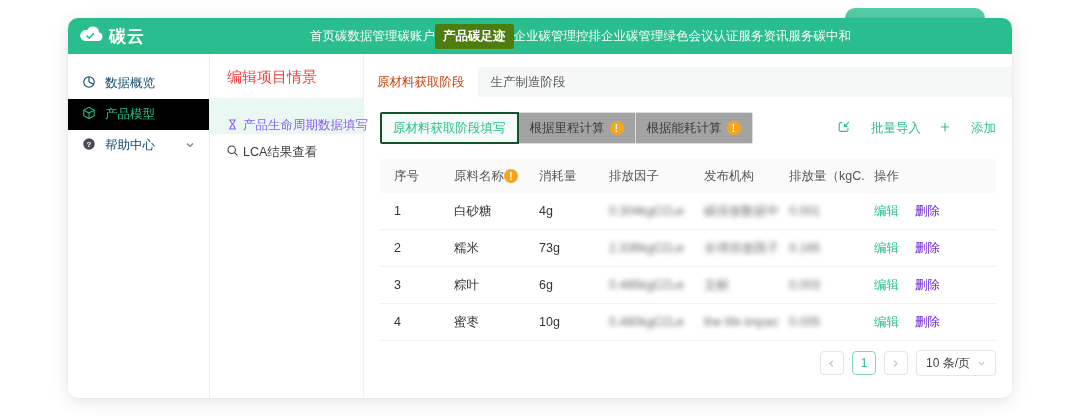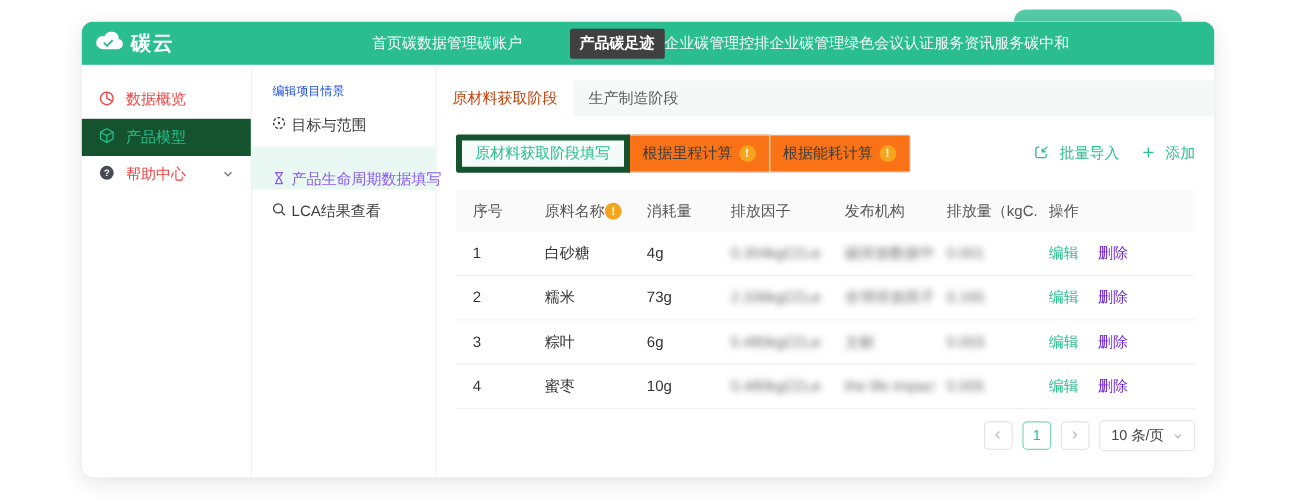--- a/index.html
+++ b/index.html
@@ -15,60 +15,60 @@
     box-shadow:0 4px 18px rgba(0,0,0,.10), 0 0 0 1px rgba(0,0,0,.02);
     display:flex; flex-direction:column; }
 
   
   .navbar { height:36px; background:#2ABD8D; display:flex; align-items:center;
     padding:0 14px 0 10px; flex:none; color:#fff; }
   .logo { display:flex; align-items:center; gap:5px; width:232px; flex:none; }
   .logo-text { font-size:17px; font-weight:bold; letter-spacing:1px; }
   .nav-menu { display:flex; align-items:center; font-size:12.5px; white-space:nowrap; }
   .nav-item { cursor:pointer; opacity:.96; }
-  .nav-item.active { background:#404040; padding:4px 8px; border-radius:2px; font-weight:bold; opacity:1;margin-left:40px; }
+  .nav-item.active { background:#4d7c0f; padding:4px 8px; border-radius:2px; font-weight:bold; opacity:1; }
 
   
   .body-row { flex:1; display:flex; min-height:0; }
 
   .side1 { width:142px; flex:none; border-right:1px solid #F0F0F0; padding-top:14px; }
   .s1-item { height:31px; display:flex; align-items:center; gap:9px; padding:0 14px;
-    font-size:12.5px; color:#ef4444; cursor:pointer; }
+    font-size:12.5px; color:#0c4a6e; cursor:pointer; }
   .s1-item svg { flex:none; }
-  .s1-item.active { background:#14532d; color:#2ABD8D; }
+  .s1-item.active { background:#000000; color:#2ABD8D; }
   .s1-chevron { margin-left:auto; color:#777; }
 
   .side2 { width:154px; flex:none; border-right:1px solid #F0F0F0; padding-top:14px; }
-  .s2-title { padding:0 17px; font-size:10px; color:#1d4ed8; line-height:18px; }
+  .s2-title { padding:0 17px; font-size:15px; color:#ef4444; margin-bottom:12px; line-height:18px; }
   .s2-item { height:36px; display:flex; align-items:center; gap:4px; padding:0 16px;
     font-size:12.5px; color:#3c3c3c; cursor:pointer; white-space:nowrap; }
   .s2-item svg { flex:none; }
   .s2-item.active { background:#E9F8F2; color:#8b5cf6;align-items:flex-end; }
 
   .content { flex:1; min-width:0; padding-top:13px; display:flex; flex-direction:column; }
 
   
   .tabs { height:30px; background:#F6F7F7; display:flex; flex:none; }
   .tab { padding:0 13px; display:flex; align-items:center; font-size:12.5px; color:#5c5c5c; cursor:pointer; }
   .tab.active { background:#fff; color:#c2410c; }
 
   
   .toolbar { margin:15px 16px 0; display:flex; align-items:center; flex:none; }
   .btn-group { display:flex; }
-  .btn { height:32px; padding:0 11px; background:#f97316; border:1px solid #DCDCDC;
+  .btn { height:32px; padding:0 11px; background:#a3a3a3; border:1px solid #DCDCDC;
     font-size:12.5px; color:#3c3c3c; display:flex; align-items:center; gap:5px;
     margin-left:-1px; cursor:pointer; white-space:nowrap; }
   .btn:first-child { margin-left:0; border-radius:2px 0 0 2px; }
   .btn:last-child { border-radius:0 2px 2px 0; }
-  .btn.active { border:5px solid #14532d; color:#2ABD8D; background:#F4FBF8; position:relative; z-index:1; }
+  .btn.active { border:2px solid #14532d; color:#2ABD8D; background:#F4FBF8; position:relative; z-index:1; }
   .warn-badge { width:14px; height:14px; border-radius:50%; background:#F5A51D; color:#fff;
     font-size:10px; font-weight:bold; display:flex; align-items:center; justify-content:center; flex:none; }
   .toolbar-right { margin-left:auto; display:flex; align-items:center; gap:18px;
     color:#2ABD8D; font-size:12.5px; }
-  .tool-link { display:flex; align-items:center; gap:8px; cursor:pointer; white-space:nowrap; }
+  .tool-link { display:flex; align-items:center; gap:20px; cursor:pointer; white-space:nowrap; }
 
   
   .table { margin:15px 16px 0; flex:none; font-size:12.5px; }
   .thead { display:flex; align-items:center; height:34px; background:#FAFAFA; color:#555; }
   .trow { display:flex; align-items:center; height:37px; color:#333; border-bottom:1px solid #F2F2F2; }
   .c1 { width:64px; padding-left:14px; }
   .c2 { width:85px; padding-left:10px; display:flex; align-items:center; gap:0; }
   .c3 { width:70px; padding-left:10px; }
   .c4 { width:95px; padding-left:10px; }
   .c5 { width:85px; padding-left:10px; }
@@ -144,27 +144,20 @@
             </svg></span>
         <span>帮助中心</span>
         <span class="s1-chevron"><svg width="10" height="10" viewBox="0 0 12 12" fill="none" stroke="currentColor" stroke-width="1.4">
               <path d="M2.5 4.2 L6 7.7 L9.5 4.2"></path>
             </svg></span>
       </div>
     </div>
 
     <div class="side2">
       <div class="s2-title">编辑项目情景</div>
-      <div class="s2-item">
-        <span><svg width="13" height="13" viewBox="0 0 16 16" fill="none" stroke="currentColor" stroke-width="1.3">
-              <circle cx="8" cy="8" r="5.6" stroke-dasharray="3 1.8"></circle>
-              <circle cx="8" cy="8" r="1.2" fill="currentColor" stroke="none"></circle>
-            </svg></span>
-        <span>目标与范围</span>
-      </div>
       <div class="s2-item active">
         <span><svg width="13" height="13" viewBox="0 0 16 16" fill="none" stroke="currentColor" stroke-width="1.3">
               <path d="M3.8 2.4 h8.4 M3.8 13.6 h8.4 M5 2.4 c0 4.6 6 4.6 6 11.2 M11 2.4 c0 4.6 -6 4.6 -6 11.2"></path>
             </svg></span>
         <span>产品生命周期数据填写</span>
       </div>
       <div class="s2-item">
         <span><svg width="13" height="13" viewBox="0 0 16 16" fill="none" stroke="currentColor" stroke-width="1.3">
               <circle cx="7" cy="7" r="4.6"></circle>
               <path d="M10.4 10.4 L14 14"></path>

